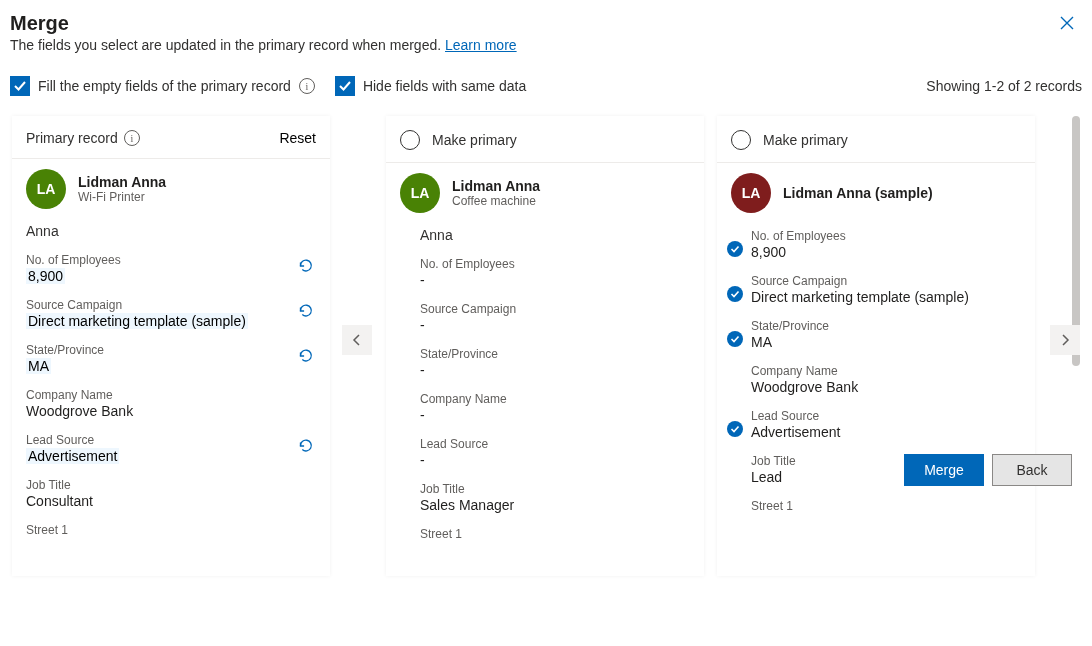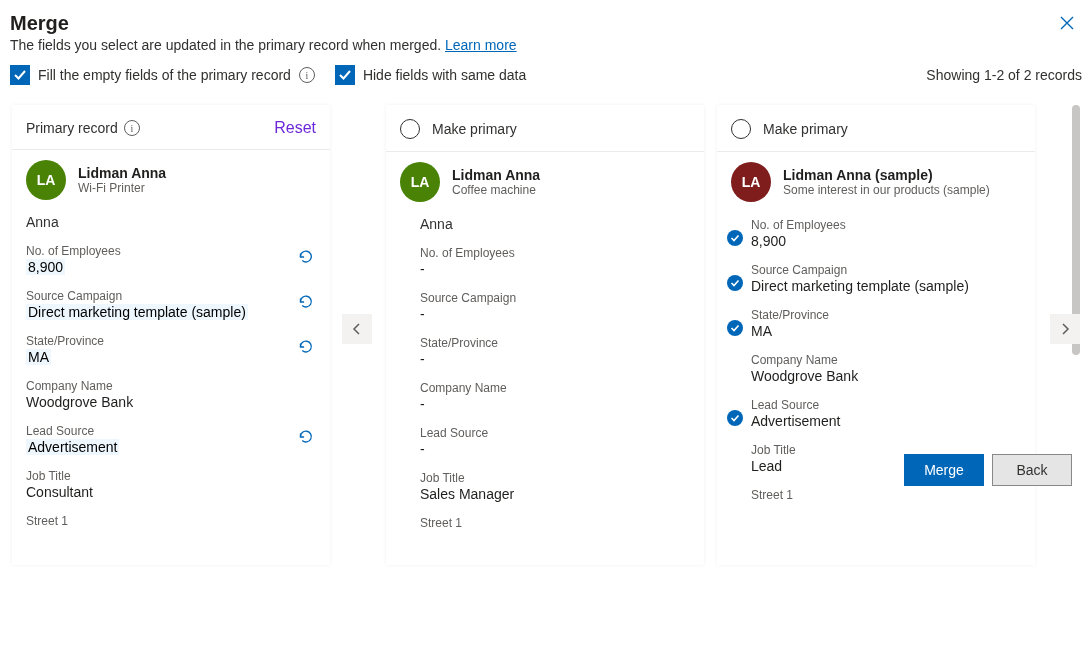--- a/index.html
+++ b/index.html
@@ -12,21 +12,21 @@
     height: 646px;
     overflow: hidden;
     position: relative;
   }
   .dialog { position: relative; width: 1092px; height: 496px; padding: 12px 10px 0 10px; }
   .header-row { display:flex; justify-content:space-between; align-items:flex-start; }
   .title { font-size: 20px; font-weight:600; color:#201f1e; }
   .close-btn { font-size:16px; color:#0067b8; cursor:pointer; padding:4px 8px; line-height:1; }
   .subtitle { font-size:14px; color:#323130; margin-top:2px; }
   .link { color:#0067b8; text-decoration:underline; cursor:pointer; }
-  .options-row { display:flex; align-items:center; margin-top:12px; }
+  .options-row { display:flex; align-items:center; margin-top:23px; }
   .checkbox {
     width:20px; height:20px; background:#0067b8; display:inline-flex; align-items:center; justify-content:center;
     margin-right:8px; cursor:pointer; flex-shrink:0;
   }
   .checkbox svg { width:14px; height:14px; }
   .opt-label { font-size:14px; color:#323130; margin-right:8px; }
   .info-icon {
     width:16px; height:16px; border:1px solid #605e5c; border-radius:50%; display:inline-flex;
     align-items:center; justify-content:center; font-size:10px; color:#605e5c; font-style:normal;
     margin-right:20px; font-family: Georgia, serif;
@@ -39,21 +39,21 @@
     box-shadow: 0 0 4px rgba(0,0,0,0.06);
     display:flex; flex-direction:column;
   }
   .card + .card { margin-left:10px; }
   .spacer { flex:0 0 50px; }
   .card-header {
     display:flex; align-items:center; justify-content:space-between; padding:14px 14px 12px 14px;
     border-bottom:1px solid #edebe9;
   }
   .primary-label { font-size:14px; color:#323130; display:flex; align-items:center; gap:6px;}
-  .reset-link { color:#6d28d9; font-size:16px; cursor:pointer; }
+  .reset-link { color:#000000; font-size:14px; cursor:pointer; }
   .radio {
     width:20px; height:20px; border:1px solid #323130; border-radius:50%; margin-right:12px; cursor:pointer; flex-shrink:0;
   }
   .make-primary-wrap { display:flex; align-items:center; }
   .card-body { padding:10px 14px 0 14px; overflow:hidden; }
   .identity { display:flex; align-items:center; gap:12px; margin-bottom:14px;}
   .avatar {
     width:40px; height:40px; border-radius:50%; color:#fff; display:flex; align-items:center; justify-content:center;
     font-weight:600; font-size:14px; flex-shrink:0;
   }
@@ -257,21 +257,20 @@
           <div class="make-primary-wrap">
             <div class="radio"></div>
             <span>Make primary</span>
           </div>
         </div>
         <div class="card-body secondary-body">
           <div class="identity" style="margin-left:-20px;">
             <div class="avatar maroon">LA</div>
             <div class="identity-text">
               <div class="name">Lidman Anna (sample)</div>
-              <div class="sub">Some interest in our products (sample)</div>
             </div>
           </div>
           <div class="field rel">
             <div class="sel-indicator">
                 <svg viewBox="0 0 10 10">
                   <path d="M1.5 5 L4 7.5 L8.5 2.5" stroke="#fff" stroke-width="1.6" fill="none"></path>
                 </svg>
               </div>
             <span class="lbl">No. of Employees</span>
             <span class="val">8,900</span>

